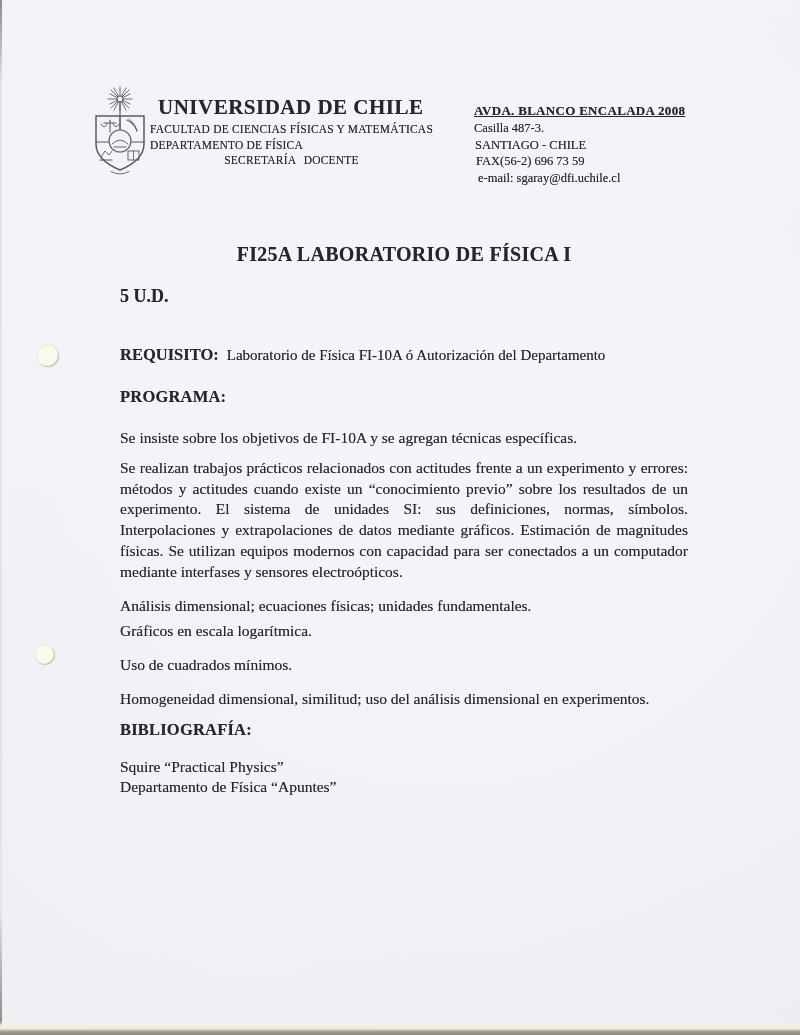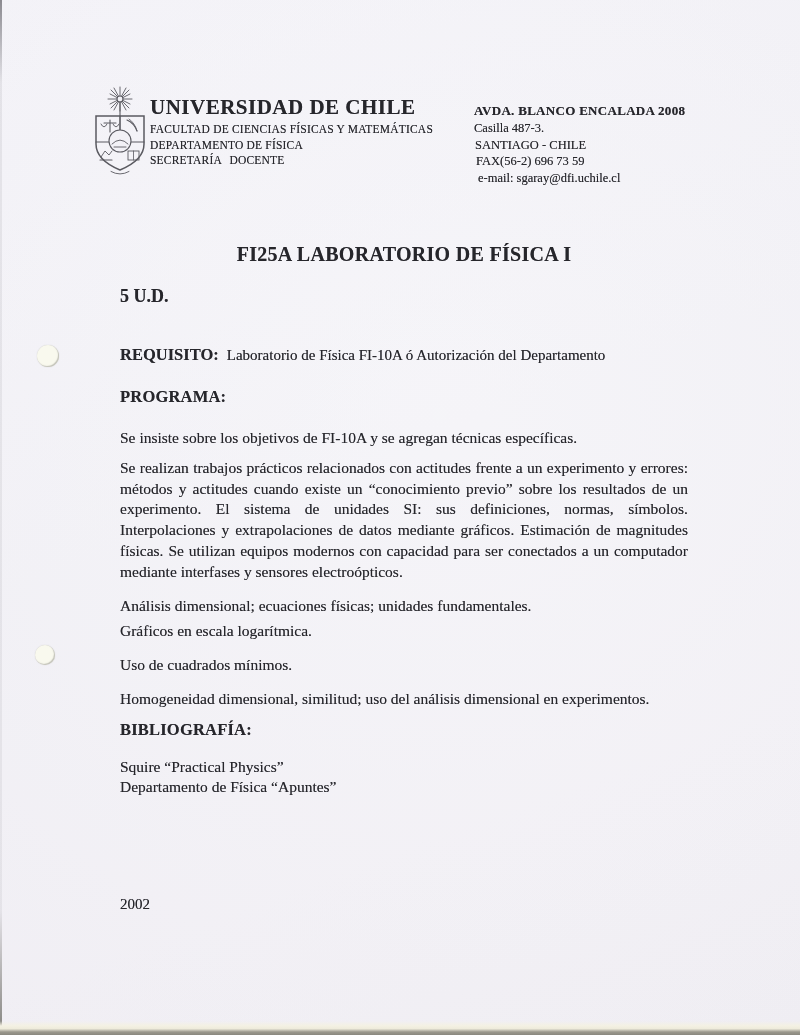--- a/index.html
+++ b/index.html
@@ -22,25 +22,25 @@
 
   .punch-hole { position:absolute; border-radius:50%; background:#f9f9ee;
     box-shadow: inset -1px -1px 1px rgba(150,150,140,0.55), 0 0 1px rgba(160,160,150,0.5); }
   .punch-hole.top { left:37px; top:345px; width:22px; height:22px; }
   .punch-hole.bottom { left:35px; top:645px; width:20px; height:20px; }
 
   
   .crest { position:absolute; left:87px; top:86px; width:66px; height:90px; }
   .crest svg { width:100%; height:100%; }
   .org-block { position:absolute; left:150px; top:97px; line-height:1; }
-  .university-name { font-size:21px; font-weight:bold; letter-spacing:0.5px; margin-bottom:6px; }
+  .university-name { font-size:21px; font-weight:bold; letter-spacing:0.5px; margin-bottom:6px;margin-left:8px; }
   .org-sub { font-size:11.5px; letter-spacing:0.2px; margin-bottom:4px; }
-  .office-name { word-spacing:5px; }
+  .office-name { word-spacing:5px;text-align:center; }
   .contact-block { position:absolute; left:474px; top:104px; line-height:1; }
-  .address-line { font-size:13px; font-weight:bold; letter-spacing:0.3px; margin-bottom:5px; }
+  .address-line { font-size:13px; font-weight:bold; letter-spacing:0.3px; margin-bottom:5px;text-decoration:underline; }
   .contact-sub { font-size:12.5px; margin-bottom:4px; }
   .contact-sub.i1 { margin-left:1px; }
   .contact-sub.i2 { margin-left:2px; }
   .contact-sub.i3 { margin-left:4px; }
 
   
   .doc-body { position:absolute; left:120px; top:0; width:568px; }
   .course-title { margin-top:243px; text-align:center; font-size:20px; font-weight:bold; letter-spacing:0.3px; }
   .credits { margin-top:20px; font-size:18px; font-weight:bold; padding-right:1px; }
   .requisito-line { margin-top:37px; font-size:15px; line-height:22px; }
@@ -142,18 +142,17 @@
     <p class="para p-line p-first-line">Gráficos en escala logarítmica.</p>
     <p class="para p-line">Uso de cuadrados mínimos.</p>
     <p class="para p-line">Homogeneidad dimensional, similitud; uso del análisis dimensional en experimentos.</p>
 
     <div class="section-heading biblio-heading">BIBLIOGRAFÍA:</div>
     <div class="biblio-list">
       <div>Squire “Practical Physics”</div>
       <div>Departamento de Física “Apuntes”</div>
     </div>
 
-    <div class="year-footnote">2002</div>
   </div>
 
   <div class="scan-left-edge"></div>
   <div class="scan-bottom-edge"></div>
 </div>
 
 </body></html>

